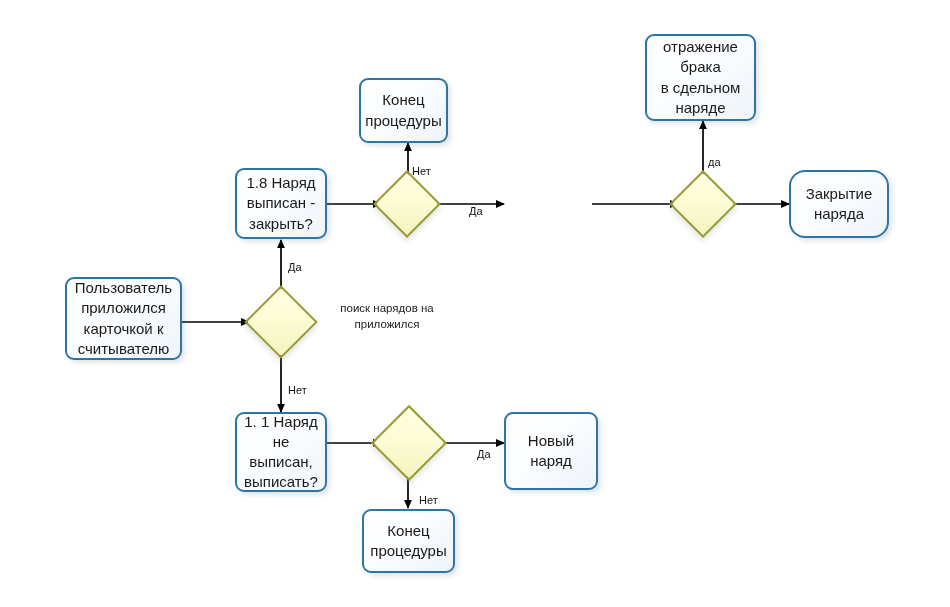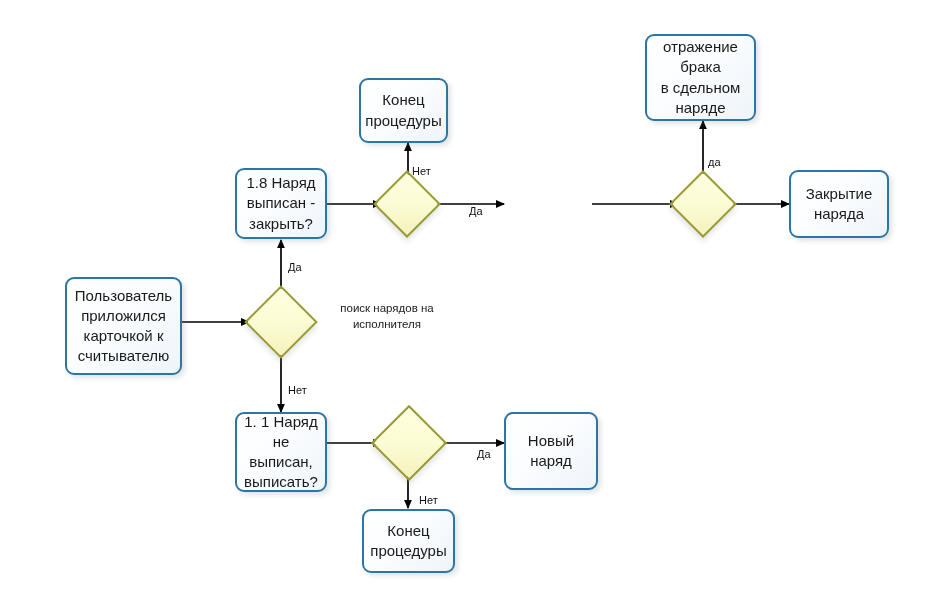--- a/index.html
+++ b/index.html
@@ -97,21 +97,21 @@
       <path d="M730,204 L789,204"></path>
 
       <path d="M327,443 L381,443"></path>
 
       <path d="M436,443 L504,443"></path>
 
       <path d="M408,470 L408,508"></path>
     </g>
   </svg>
 
-  <div class="node" style="left:65px; top:277px; width:117px; height:98px;">
+  <div class="node" style="left:65px; top:277px; width:117px; height:83px;">
     <span>Пользователь
 приложился
 карточкой к
 считывателю</span>
   </div>
 
   <div class="node" style="left:235px; top:168px; width:92px; height:71px;">
     <span>1.8 Наряд
 выписан -
 закрыть?</span>
@@ -122,21 +122,21 @@
 процедуры</span>
   </div>
 
 
   <div class="node" style="left:645px; top:34px; width:111px; height:87px;">
     <span>отражение брака
 в сдельном
 наряде</span>
   </div>
 
-  <div class="node" style="left:789px; top:170px; width:100px; height:68px;">
+  <div class="node" style="left:789px; top:170px; width:100px; height:68px;border-radius:16px;">
     <span>Закрытие
 наряда</span>
   </div>
 
   <div class="node" style="left:235px; top:412px; width:92px; height:80px;">
     <span>1. 1 Наряд не
 выписан,
 выписать?</span>
   </div>
 
@@ -165,15 +165,15 @@
 
   <div class="elabel" style="left:469px; top:205px;">Да</div>
 
   <div class="elabel" style="left:708px; top:156px;">да</div>
 
   <div class="elabel" style="left:477px; top:448px;">Да</div>
 
   <div class="elabel" style="left:419px; top:494px;">Нет</div>
 
   <div class="note" style="left:322px; top:301px; width:130px;">поиск нарядов на
-исполнителя</div>
+приложился</div>
 
 </div>
 
 </body></html>

